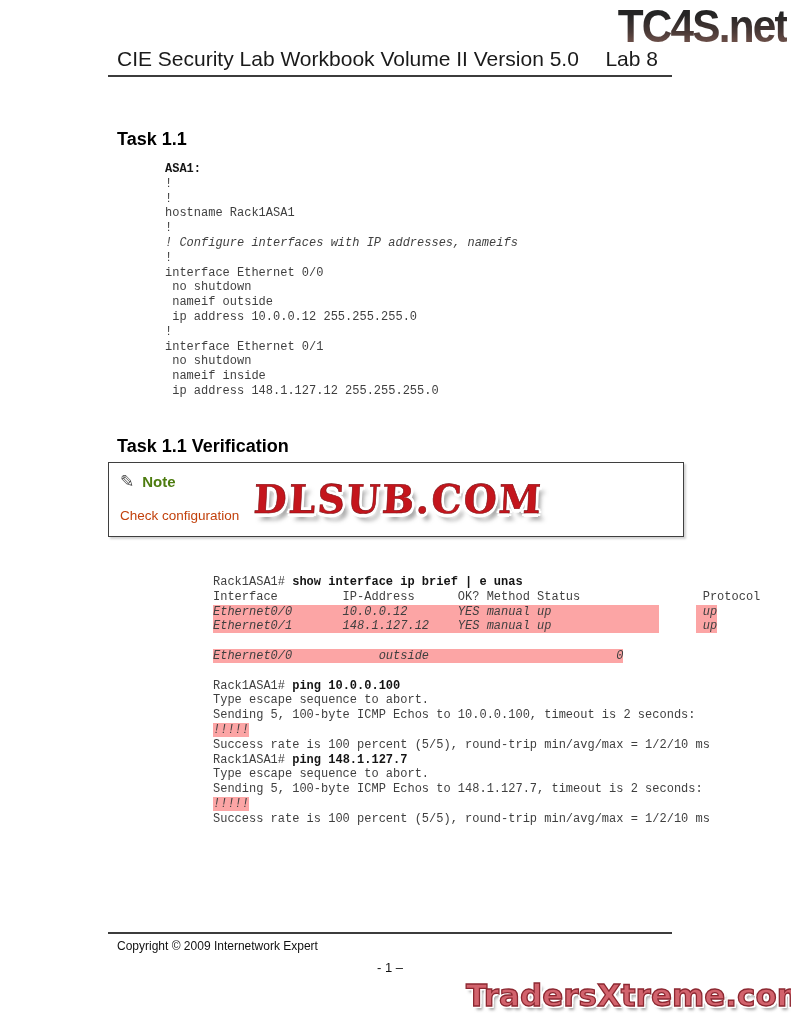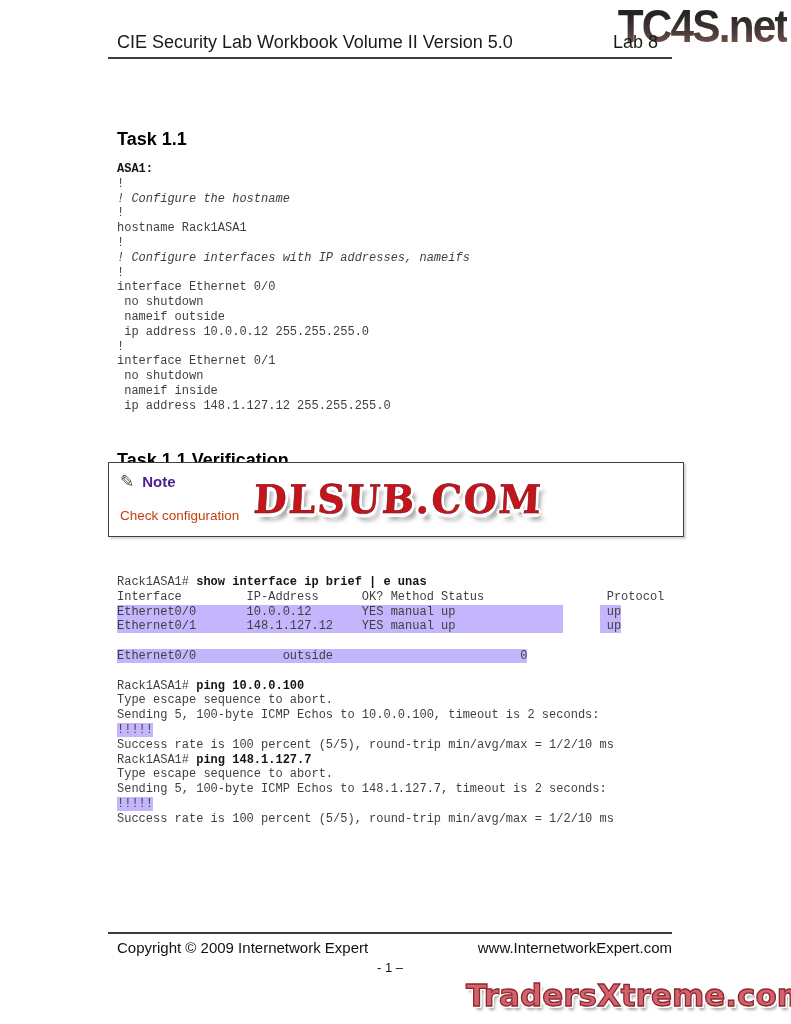--- a/index.html
+++ b/index.html
@@ -5,63 +5,63 @@
   html,body{margin:0;padding:0;background:#fff;}
   #page{position:relative;width:791px;height:1024px;background:#fff;overflow:hidden;
         font-family:"Liberation Sans",sans-serif;}
 
   
   .logo{position:absolute;top:-2px;right:4px;
         font-family:"Liberation Sans",sans-serif;font-weight:bold;font-size:47px;
         letter-spacing:-2px;transform:scaleX(0.9);transform-origin:right top;
         background:linear-gradient(#242424 30%,#4a3a37 62%,#7d5a52 90%);
         -webkit-background-clip:text;background-clip:text;color:transparent;}
-  .hdr-row{position:absolute;top:32px;left:108px;width:564px;box-sizing:border-box;
+  .hdr-row{position:absolute;top:47px;left:108px;width:564px;box-sizing:border-box;
         border-bottom:2px solid #3c3c3c;padding:0 14px 4px 9px;
         display:flex;justify-content:space-between;align-items:flex-end;
-        font-size:18px;color:#1a1a1a;}
+        font-size:21px;color:#1a1a1a;}
 
   
   .task-h{position:absolute;left:117px;margin:0;font-size:18px;font-weight:bold;color:#000;
         font-family:"Liberation Sans",sans-serif;}
   #h-task{top:129px;}
-  #h-verif{top:450px;}
+  #h-verif{top:436px;}
 
   
   .code,.term{position:absolute;left:117px;
         font-family:"Liberation Mono",monospace;font-size:12px;line-height:14.8px;
         color:#3f3f3f;}
   .code{top:162px;}
   .term{top:575px;}
-  .code div,.term div{white-space:pre;}
+  .code div,.term div{white-space:pre;margin-left:48px;}
   .b{font-weight:bold;color:#141414;}
   .i{font-style:italic;}
-  .hl{background:#c4b5fd;}
+  .hl{background:#fca5a5;font-style:italic;}
   .tblock.gap{margin-bottom:14.8px;}
 
   
   .notebox{position:absolute;left:108px;top:462px;width:576px;height:75px;
         box-sizing:border-box;border:1px solid #3f3f3f;background:#fff;
         box-shadow:2px 2px 2px rgba(0,0,0,0.18);}
   .note-title{position:absolute;top:10px;left:11px;display:flex;align-items:center;gap:8px;}
   .pencil{font-size:17px;color:#4a4a4a;line-height:1;}
-  .note-label{font-size:15px;font-weight:bold;color:#4c1d95;}
+  .note-label{font-size:15px;font-weight:bold;color:#4d7c0f;}
   .note-body{position:absolute;top:45px;left:11px;font-size:13.5px;color:#c2410c;}
   .dlsub{position:absolute;left:146px;top:13px;
         font-family:"DejaVu Serif",serif;font-weight:bold;font-size:38px;
         letter-spacing:2px;color:#c4151c;-webkit-text-stroke:0.6px #7e0d12;
         transform:skewX(-3deg) scaleY(1.04);transform-origin:left top;
         text-shadow:-2px -2px 0 #fff,2px -2px 0 #fff,-2px 2px 0 #fff,2px 2px 0 #fff,
                     -3px 0 0 #fff,3px 0 0 #fff,0 -3px 0 #fff,0 3px 0 #fff,
                     5px 6px 4px rgba(90,90,90,0.55);}
 
   
   .footer{position:absolute;left:108px;top:932px;width:564px;box-sizing:border-box;
         border-top:2px solid #3c3c3c;padding:5px 0 0 9px;
-        display:flex;justify-content:space-between;font-size:15px;color:#111;}
+        display:flex;justify-content:flex-start;font-size:12px;color:#111;}
   .pagenum{position:absolute;top:960px;left:108px;width:564px;text-align:center;
         font-size:13px;color:#111;}
   .traders{position:absolute;top:977px;left:466px;
         font-family:"DejaVu Sans",sans-serif;font-weight:bold;font-size:31px;
         letter-spacing:0px;color:#d2636d;-webkit-text-stroke:1.3px #8c2730;
         text-shadow:-2px -2px 0 #fff,2px -2px 0 #fff,-2px 2px 0 #fff,2px 2px 0 #fff,
                     3px 4px 3px rgba(110,110,110,0.6);}
 </style>
 </head>
 <body>
@@ -73,21 +73,20 @@
   <div class="hdr-row">
     <span>CIE Security Lab Workbook Volume II Version 5.0</span>
     <span>Lab 8</span>
   </div>
 
   <h1 class="task-h" id="h-task">Task 1.1</h1>
 
   <div class="code">
       <div><span class="b">ASA1:</span></div>
       <div><span>!</span></div>
-      <div><span class="i">! Configure the hostname</span></div>
       <div><span>!</span></div>
       <div><span>hostname Rack1ASA1</span></div>
       <div><span>!</span></div>
       <div><span class="i">! Configure interfaces with IP addresses, nameifs</span></div>
       <div><span>!</span></div>
       <div><span>interface Ethernet 0/0</span></div>
       <div><span> no shutdown</span></div>
       <div><span> nameif outside</span></div>
       <div><span> ip address 10.0.0.12 255.255.255.0</span></div>
       <div><span>!</span></div>
@@ -110,20 +109,19 @@
 
   <div class="term">
     <div class="tblock gap"><div><span>Rack1ASA1# </span><span class="b">show interface ip brief | e unas</span></div><div><span>Interface         IP-Address      OK? Method Status                 Protocol</span></div><div><span class="hl">Ethernet0/0       10.0.0.12       YES manual up               </span><span>     </span><span class="hl"> up</span></div><div><span class="hl">Ethernet0/1       148.1.127.12    YES manual up               </span><span>     </span><span class="hl"> up</span></div></div>
     <div class="tblock gap"><div><span class="hl">Ethernet0/0            outside                          0</span></div></div>
     <div class="tblock"><div><span>Rack1ASA1# </span><span class="b">ping 10.0.0.100</span></div><div><span>Type escape sequence to abort.</span></div><div><span>Sending 5, 100-byte ICMP Echos to 10.0.0.100, timeout is 2 seconds:</span></div><div><span class="hl">!!!!!</span></div><div><span>Success rate is 100 percent (5/5), round-trip min/avg/max = 1/2/10 ms</span></div></div>
     <div class="tblock"><div><span>Rack1ASA1# </span><span class="b">ping 148.1.127.7</span></div><div><span>Type escape sequence to abort.</span></div><div><span>Sending 5, 100-byte ICMP Echos to 148.1.127.7, timeout is 2 seconds:</span></div><div><span class="hl">!!!!!</span></div><div><span>Success rate is 100 percent (5/5), round-trip min/avg/max = 1/2/10 ms</span></div></div>
   </div>
 
   <div class="footer">
     <span>Copyright © 2009 Internetwork Expert</span>
-    <span>www.InternetworkExpert.com</span>
   </div>
 
   <div class="pagenum">- 1 –</div>
 
   <div class="traders">TradersXtreme.com</div>
 
 </div>
 
 </body></html>

